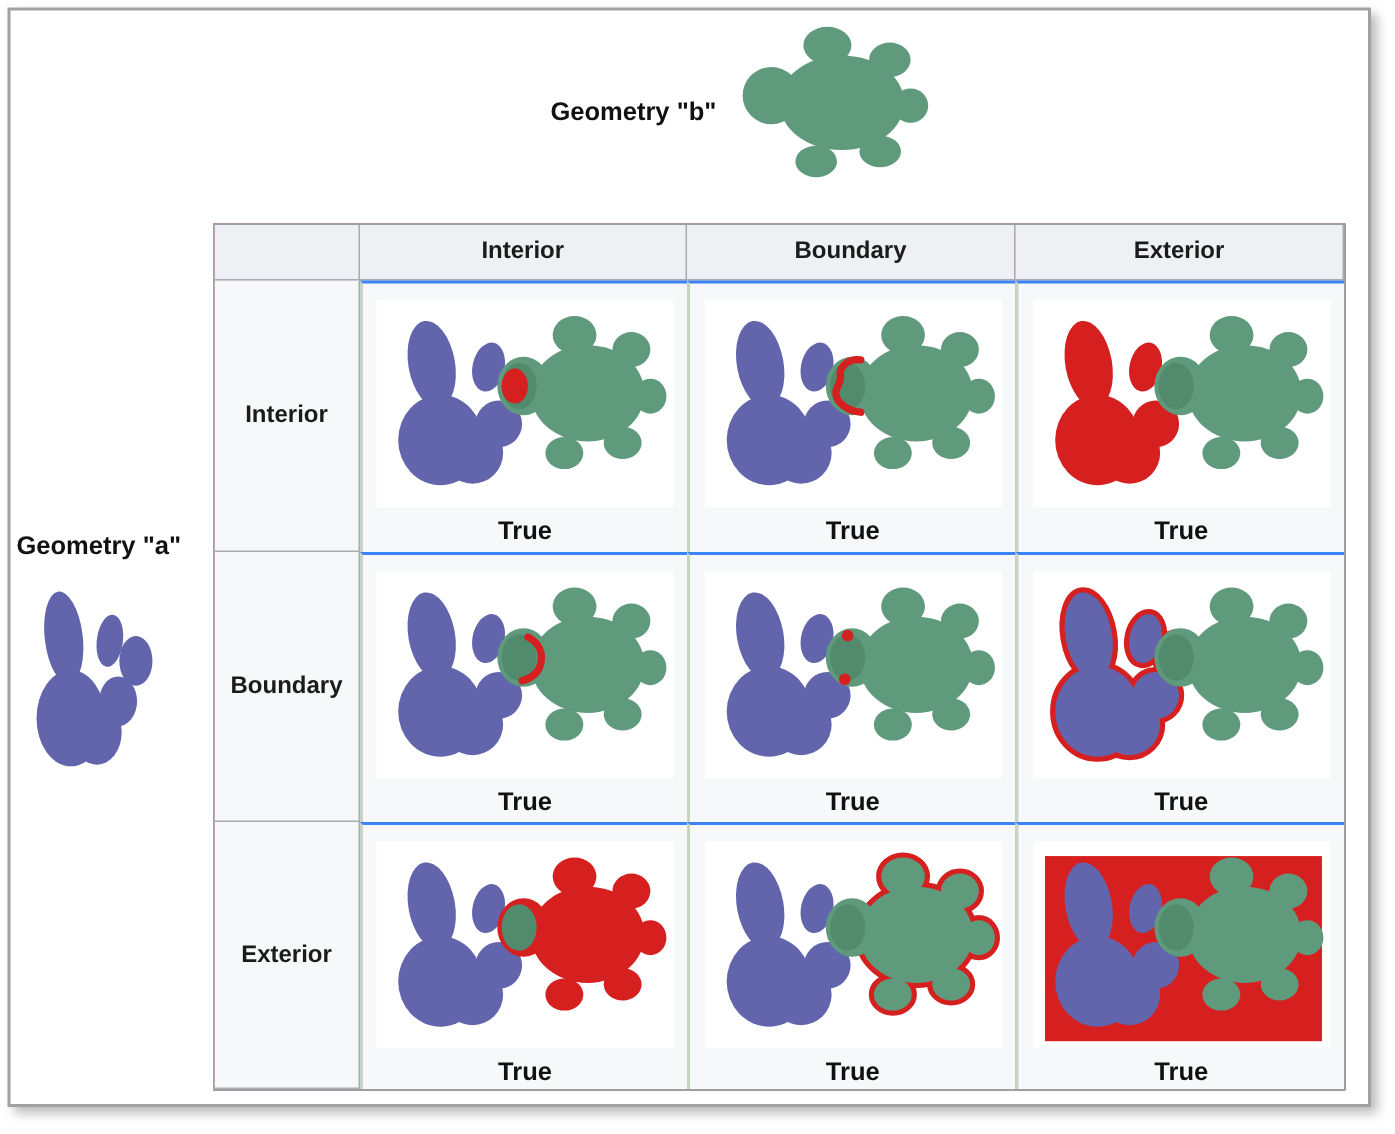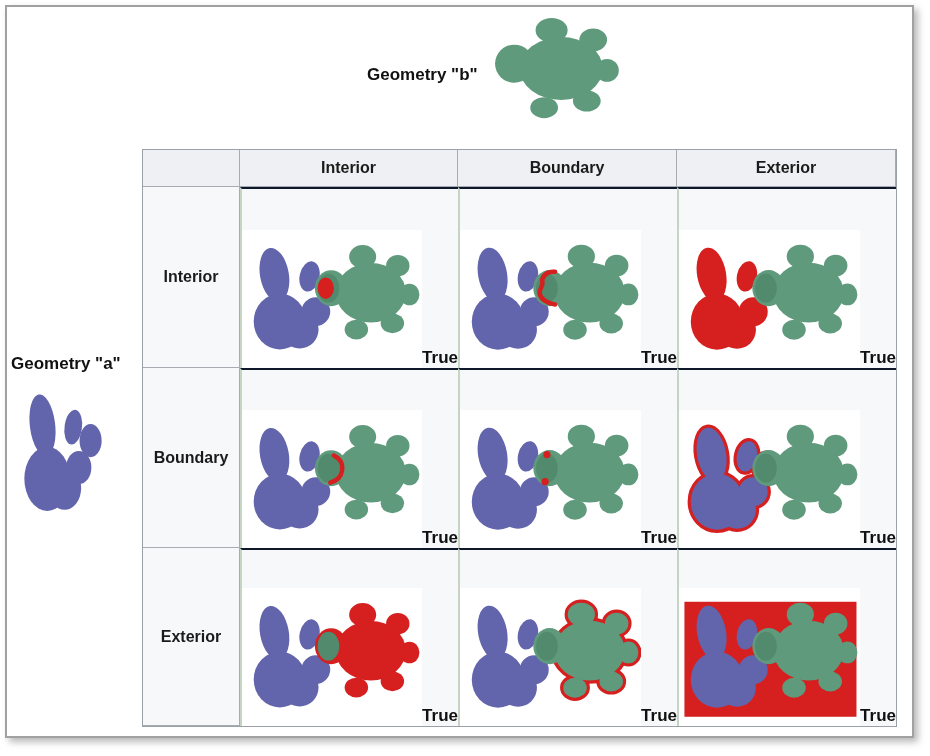--- a/index.html
+++ b/index.html
@@ -14,22 +14,22 @@
   .geo-a-shape{position:absolute;left:15px;top:385px;}
   .matrix{position:absolute;left:135px;top:142px;display:grid;
           grid-template-columns:97px 218px 219px 219px;
           grid-template-rows:37px 181px 180px 178px;
           border:1px solid #9aa0a7;background:#7f1d1d;}
   .cell{box-sizing:border-box;}
   .corner,.colhead{background:#eef0f3;border-right:1px solid #a7acb2;border-bottom:1px solid #a7acb2;}
   .colhead,.rowhead{display:flex;align-items:center;justify-content:center;
           font-size:16px;font-weight:bold;color:#1b1b1b;}
   .rowhead{background:#f7f8fa;border-right:1px solid #a7acb2;border-bottom:1px solid #a7acb2;}
-  .imgcell{background:#f7f8fa;border-left:2px solid #c6d4c3;border-top:2px solid #0f172a;
-          display:flex;flex-direction:row;align-items:flex-end;}
+  .imgcell{background:#f7f8fa;border-left:2px solid #c6d4c3;border-top:2px solid #3b82f6;
+          display:flex;flex-direction:column;align-items:center;}
   .imgcell svg{margin-top:11px;background:#ffffff;display:block;}
   .true-label{margin-top:6px;font-size:17px;font-weight:600;color:#111;}
 </style>
 </head>
 <body>
 
 <div class="window">
 
   <div class="geo-label geo-b-label">Geometry "b"</div>
   <svg class="geo-b-shape" id="geoB" viewBox="80 5 120 110" width="128" height="105" preserveAspectRatio="none">

